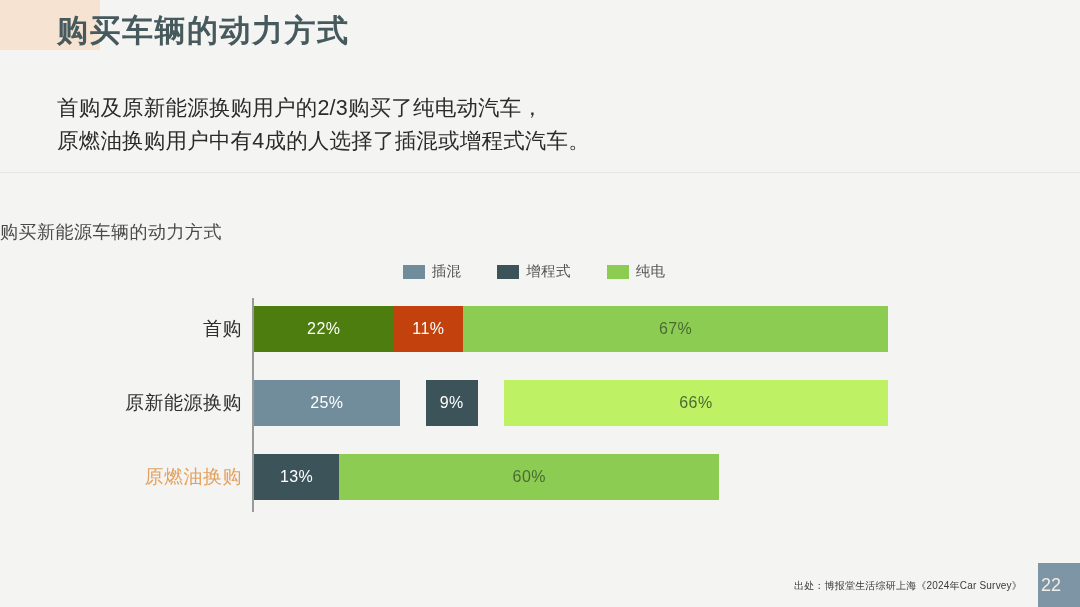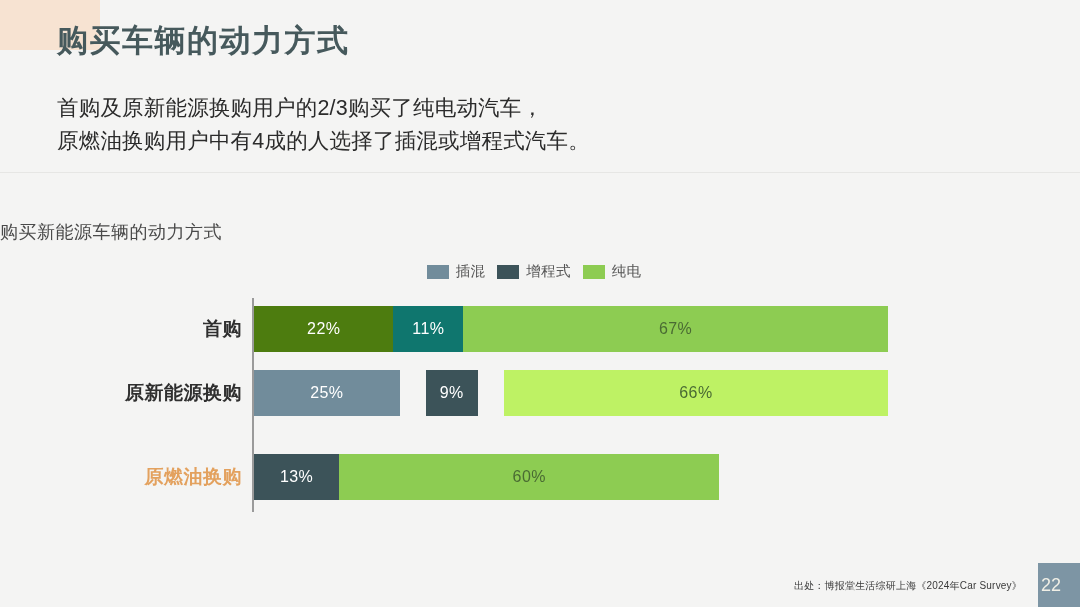--- a/index.html
+++ b/index.html
@@ -28,21 +28,21 @@
     top: 0;
     width: 100px;
     height: 50px;
     background: #f7e3d2;
   }
 
   
   .slide-title {
     position: absolute;
     left: 57px;
-    top: 21px;
+    top: 11px;
     font-size: 31px;
     font-weight: bold;
     letter-spacing: 1.5px;
     color: #46595c;
     line-height: 1.3;
     white-space: nowrap;
   }
 
   
   .subtitle {
@@ -86,21 +86,21 @@
     letter-spacing: 0.5px;
   }
   .legend {
     position: absolute;
     top: 62px;
     left: 0;
     width: 1080px;
     display: flex;
     justify-content: center;
     align-items: center;
-    gap: 0;
+    gap: 24px;
   }
   .legend-item {
     display: flex;
     align-items: center;
     gap: 7px;
     margin-right: 12px;
   }
   .legend-swatch {
     width: 22px;
     height: 14px;
@@ -135,21 +135,21 @@
     width: 1080px;
     height: 46px;
   }
   .row-label {
     position: absolute;
     right: 838px; 
     width: 220px;
     text-align: right;
     line-height: 46px;
     font-size: 19px;
-    font-weight: bold;
+    font-weight: normal;
     color: #2f2f2f;
     letter-spacing: 0.5px;
     white-space: nowrap;
   }
   .row-label.highlight { color: #e3a15e; }
 
   .bar {
     position: absolute;
     left: 254px;
     top: 0;
@@ -231,25 +231,25 @@
       </div>
     </div>
 
     <div class="plot">
       <div class="axis-line"></div>
       <div id="rows">
           <div class="row" style="top: 8px;">
             <div class="row-label">首购</div>
             <div class="bar" style="width: 634px;">
               <div class="seg phev" style="width: 139.48px; background: #4d7c0f;">22%</div>
-              <div class="seg erange" style="width: 69.74px; background: #0f766e;">11%</div>
+              <div class="seg erange" style="width: 69.74px; background: #c2410c;">11%</div>
               <div class="seg bev" style="width: 424.78px; background: rgb(141, 204, 82);">67%</div>
             </div>
           </div>
-          <div class="row" style="top: 72px;">
+          <div class="row" style="top: 82px;">
             <div class="row-label">原新能源换购</div>
             <div class="bar" style="width: 634px; gap: 26px;">
               <div class="seg phev" style="width: 158.5px; background: rgb(113, 140, 155);">25%</div>
               <div class="seg erange" style="width: 57.06px; background: rgb(60, 83, 89);">9%</div>
               <div class="seg bev" style="width: 418.44px; background: #bef264;">66%</div>
             </div>
           </div>
           <div class="row" style="top: 156px;">
             <div class="row-label highlight">原燃油换购</div>
             <div class="bar" style="width: 634px;">

